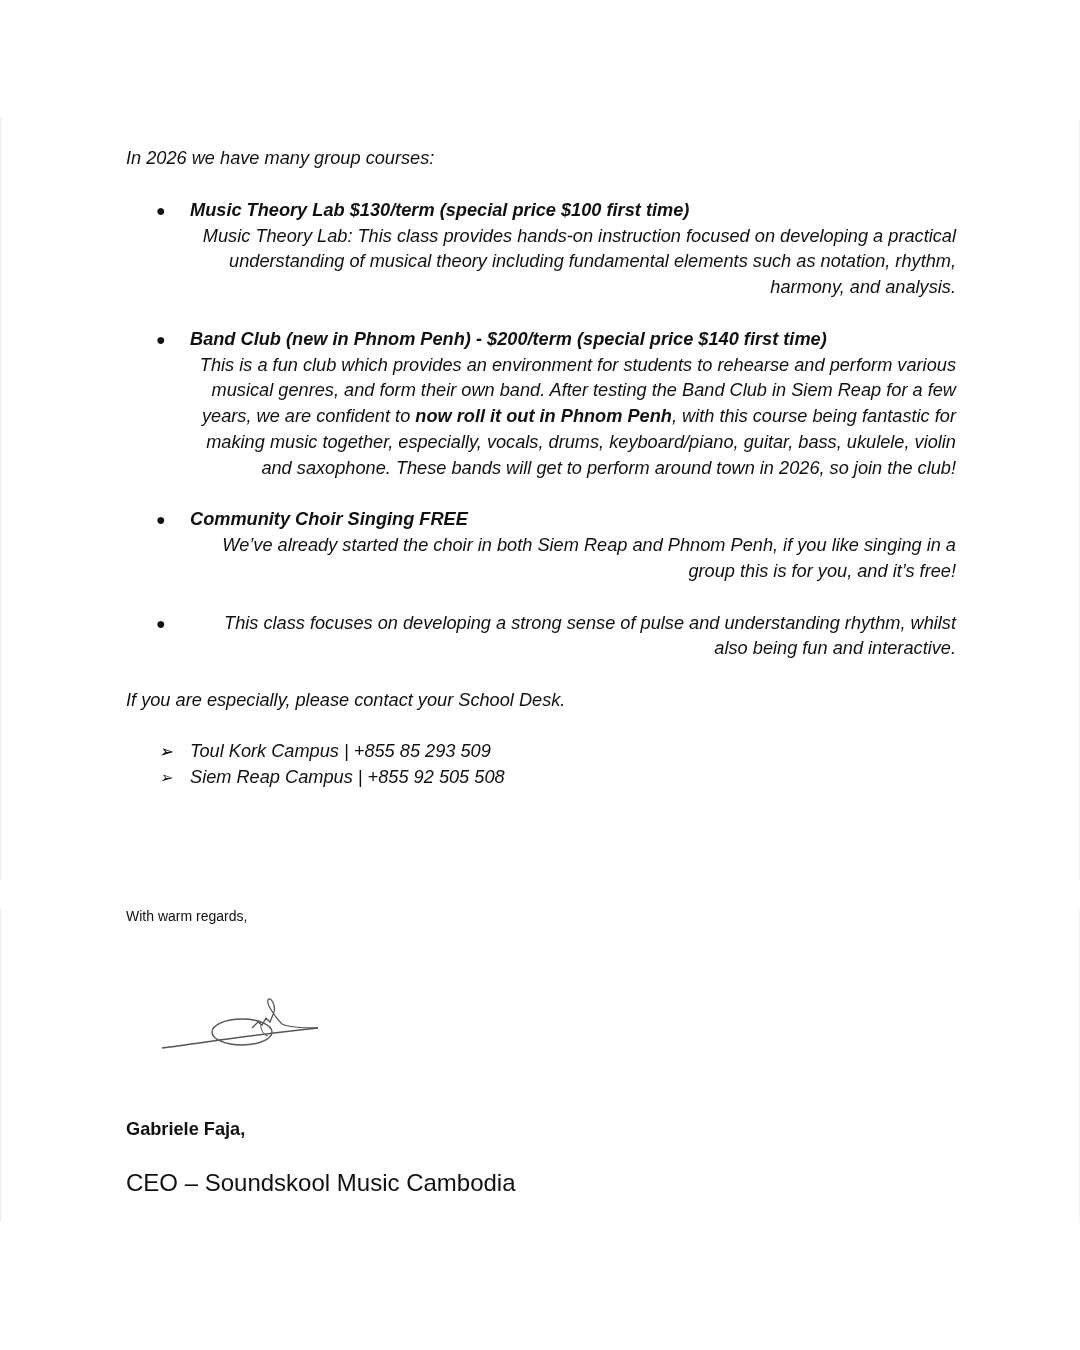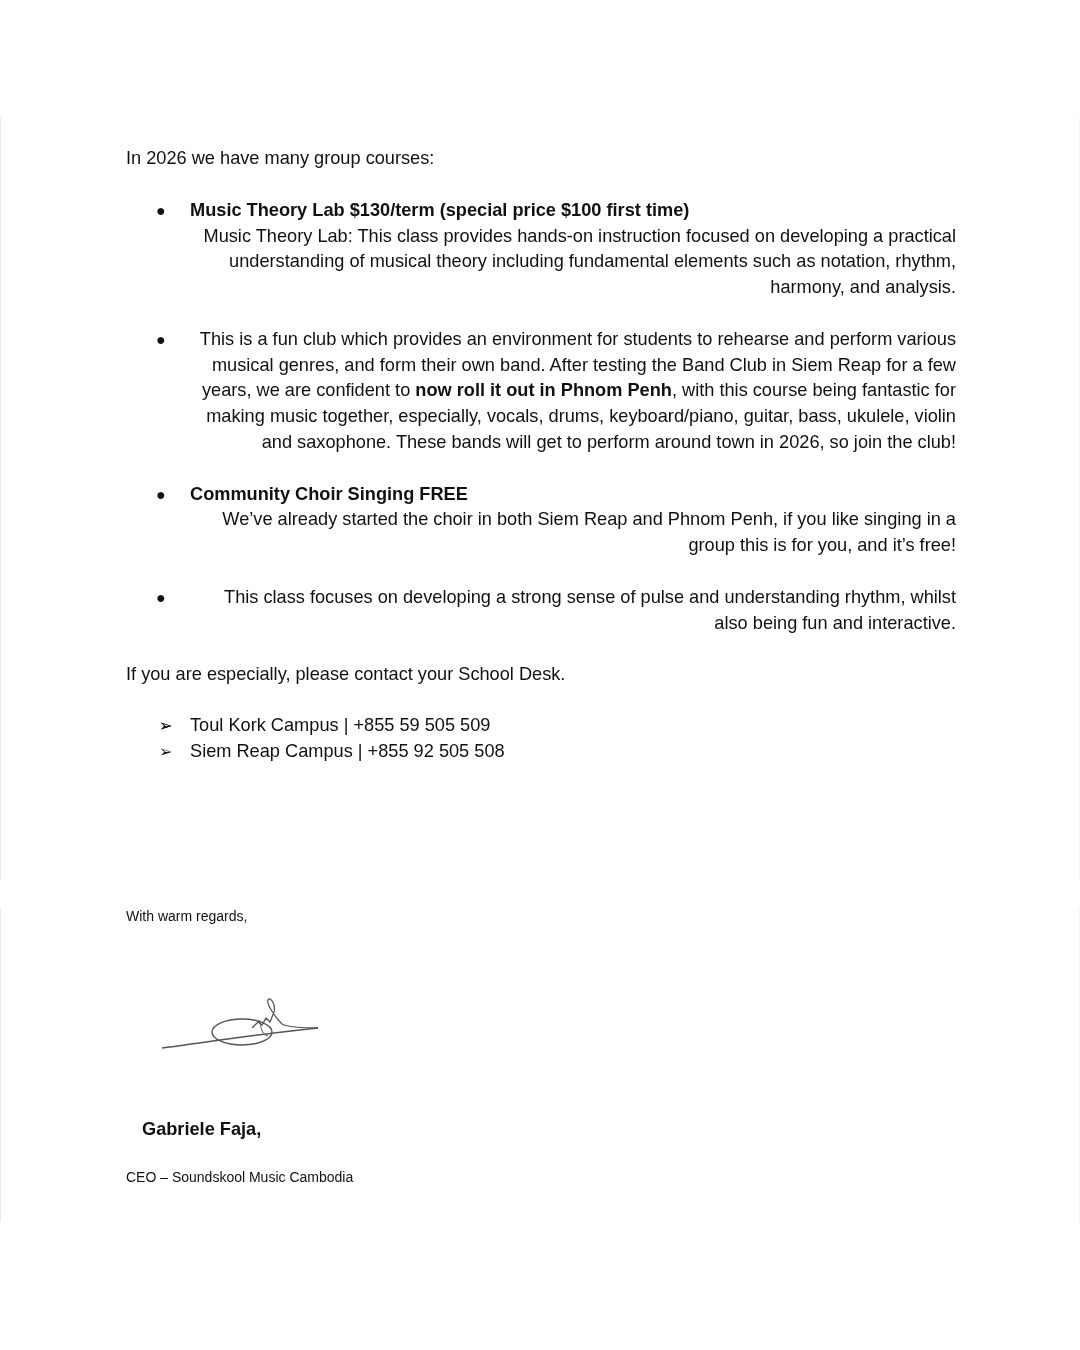--- a/index.html
+++ b/index.html
@@ -6,56 +6,57 @@
   body {
     width: 1080px; height: 1350px; background: #ffffff; position: relative; overflow: hidden;
     font-family: "Liberation Sans", sans-serif; color: #111111;
   }
   .edge { position: absolute; width: 1px; background: #ececec; }
   .edge.l1 { left: 0; top: 118px; height: 762px; }
   .edge.l2 { left: 0; top: 908px; height: 314px; }
   .edge.r1 { right: 0; top: 118px; height: 762px; background: #f4f4f4; }
   .edge.r2 { right: 0; top: 908px; height: 314px; background: #f4f4f4; }
 
-  .doc { position: absolute; left: 126px; top: 146px; width: 830px; font-size: 18.2px; line-height: 25.8px; }
+  .doc { position: absolute; left: 126px; top: 146px; width: 830px; font-size: 18.2px; line-height: 25.8px; font-style: italic; }
   .p { margin: 0; }
   .intro { margin-bottom: 26px; }
   ul.courses { list-style: none; margin: 0; padding: 0; }
   ul.courses li { position: relative; padding-left: 64px; margin-bottom: 25.8px; }
   ul.courses li .bullet { position: absolute; left: 30px; top: 0; font-size: 16px; }
   .course-title { font-weight: bold; display: block; }
   .course-desc { display: block; text-align: right; }
   b, strong { font-weight: bold; }
   ul.contacts { list-style: none; margin: 25px 0 0 0; padding: 0; }
   ul.contacts li { position: relative; padding-left: 64px; }
   ul.contacts li .arrow { position: absolute; left: 33px; top: 0; font-size: 16px; }
   .closing { position: absolute; left: 126px; top: 908px; font-size: 14px; }
   .signature { position: absolute; left: 158px; top: 992px; width: 170px; height: 62px; }
-  .name { position: absolute; left: 126px; top: 1119px; font-size: 18.2px; font-weight: bold; margin-left: 16px; }
-  .role { position: absolute; left: 126px; top: 1169px; font-size: 14px; }
+  .name { position: absolute; left: 126px; top: 1119px; font-size: 18.2px; font-weight: bold; }
+  .role { position: absolute; left: 126px; top: 1169px; font-size: 24px; }
 </style>
 </head>
 <body>
 
 <div class="edge l1"></div>
 <div class="edge l2"></div>
 <div class="edge r1"></div>
 <div class="edge r2"></div>
 
 <div class="doc">
   <p class="p intro">In 2026 we have many group courses:</p>
 
   <ul class="courses">
     <li>
       <span class="bullet">●</span>
       <span class="course-title">Music Theory Lab $130/term (special price $100 first time)</span>
       <span class="course-desc">Music Theory Lab: This class provides hands-on instruction focused on developing a practical understanding of musical theory including fundamental elements such as notation, rhythm, harmony, and analysis.</span>
     </li>
     <li>
       <span class="bullet">●</span>
+      <span class="course-title">Band Club (new in Phnom Penh) - $200/term (special price $140 first time)</span>
       <span class="course-desc"><span>This is a fun club which provides an environment for students to rehearse and perform various musical genres, and form their own band. After testing the Band Club in Siem Reap for a few years, we are confident to </span><strong>now roll it out in Phnom Penh</strong><span>, with this course being fantastic for making music together, especially, vocals, drums, keyboard/piano, guitar, bass, ukulele, violin and saxophone. These bands will get to perform around town in 2026, so join the club!</span></span>
     </li>
     <li>
       <span class="bullet">●</span>
       <span class="course-title">Community Choir Singing FREE</span>
       <span class="course-desc">We’ve already started the choir in both Siem Reap and Phnom Penh, if you like singing in a group this is for you, and it’s free!</span>
     </li>
     <li style="margin-bottom:0">
       <span class="bullet">●</span>
       <span class="course-desc">This class focuses on developing a strong sense of pulse and understanding rhythm, whilst also being fun and interactive.</span>
@@ -63,21 +64,21 @@
   </ul>
 
   <p class="p" style="margin-top:26px">If you are especially, please contact your School Desk.</p>
 
   <ul class="contacts">
     <li>
       <span class="arrow">➢</span>
     </li>
     <li>
       <span class="arrow">➢</span>
-      <span>Toul Kork Campus | +855 59 505 509</span>
+      <span>Toul Kork Campus | +855 85 293 509</span>
     </li>
     <li>
       <span class="arrow">➢</span>
       <span>Siem Reap Campus | +855 92 505 508</span>
     </li>
   </ul>
 </div>
 
 <div class="closing">With warm regards,</div>
 

